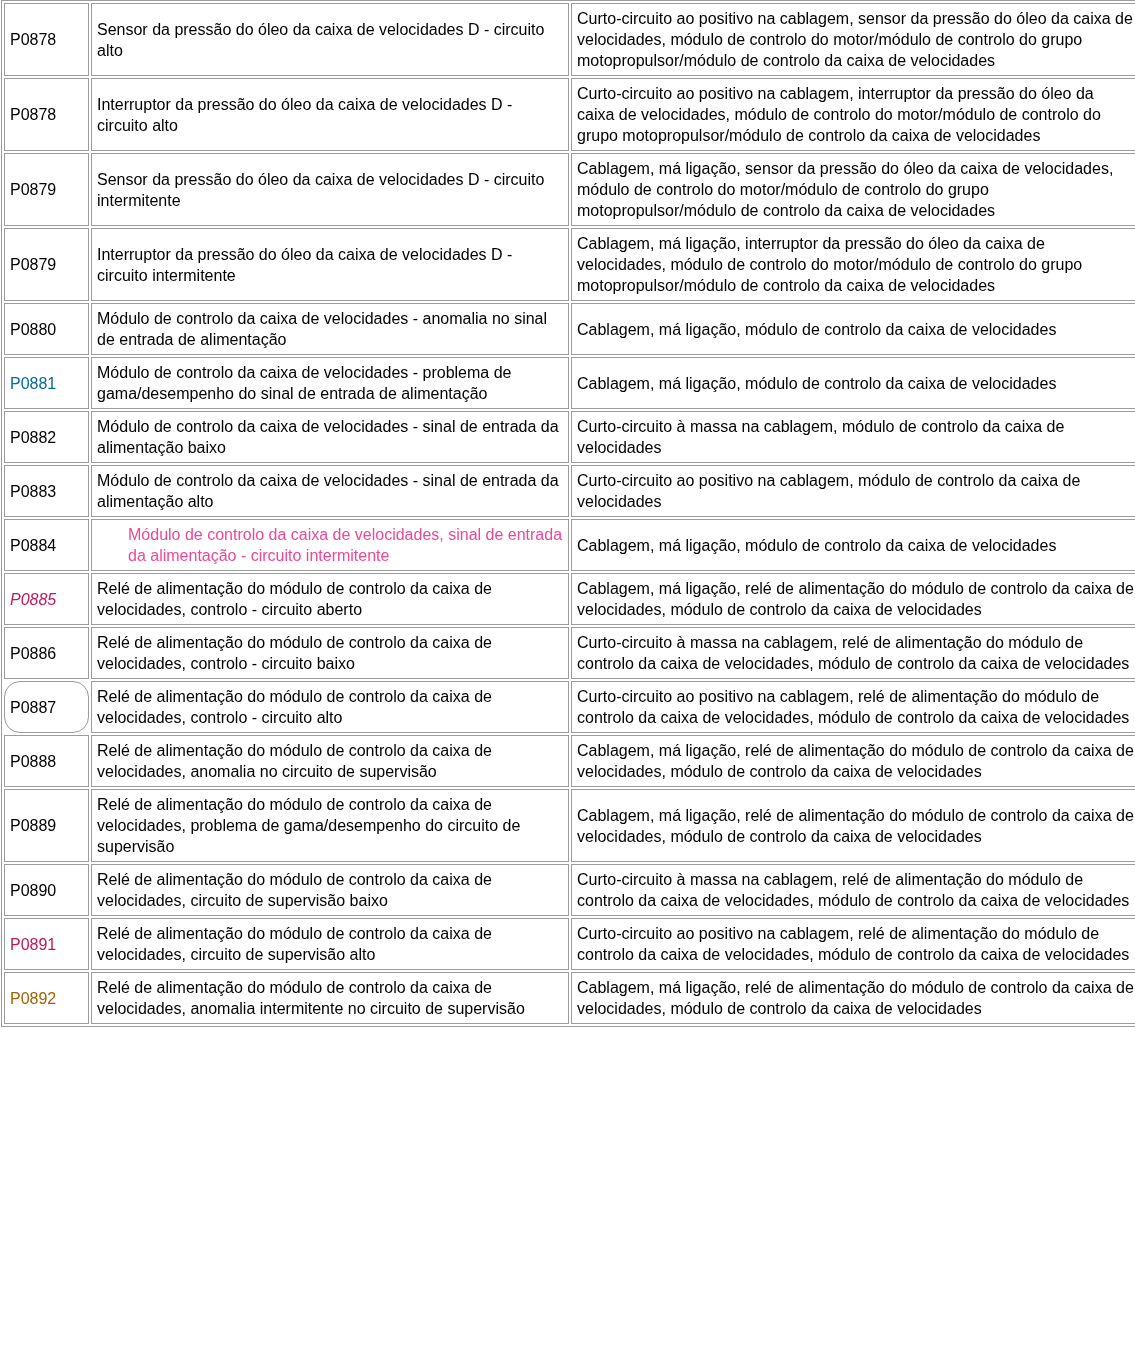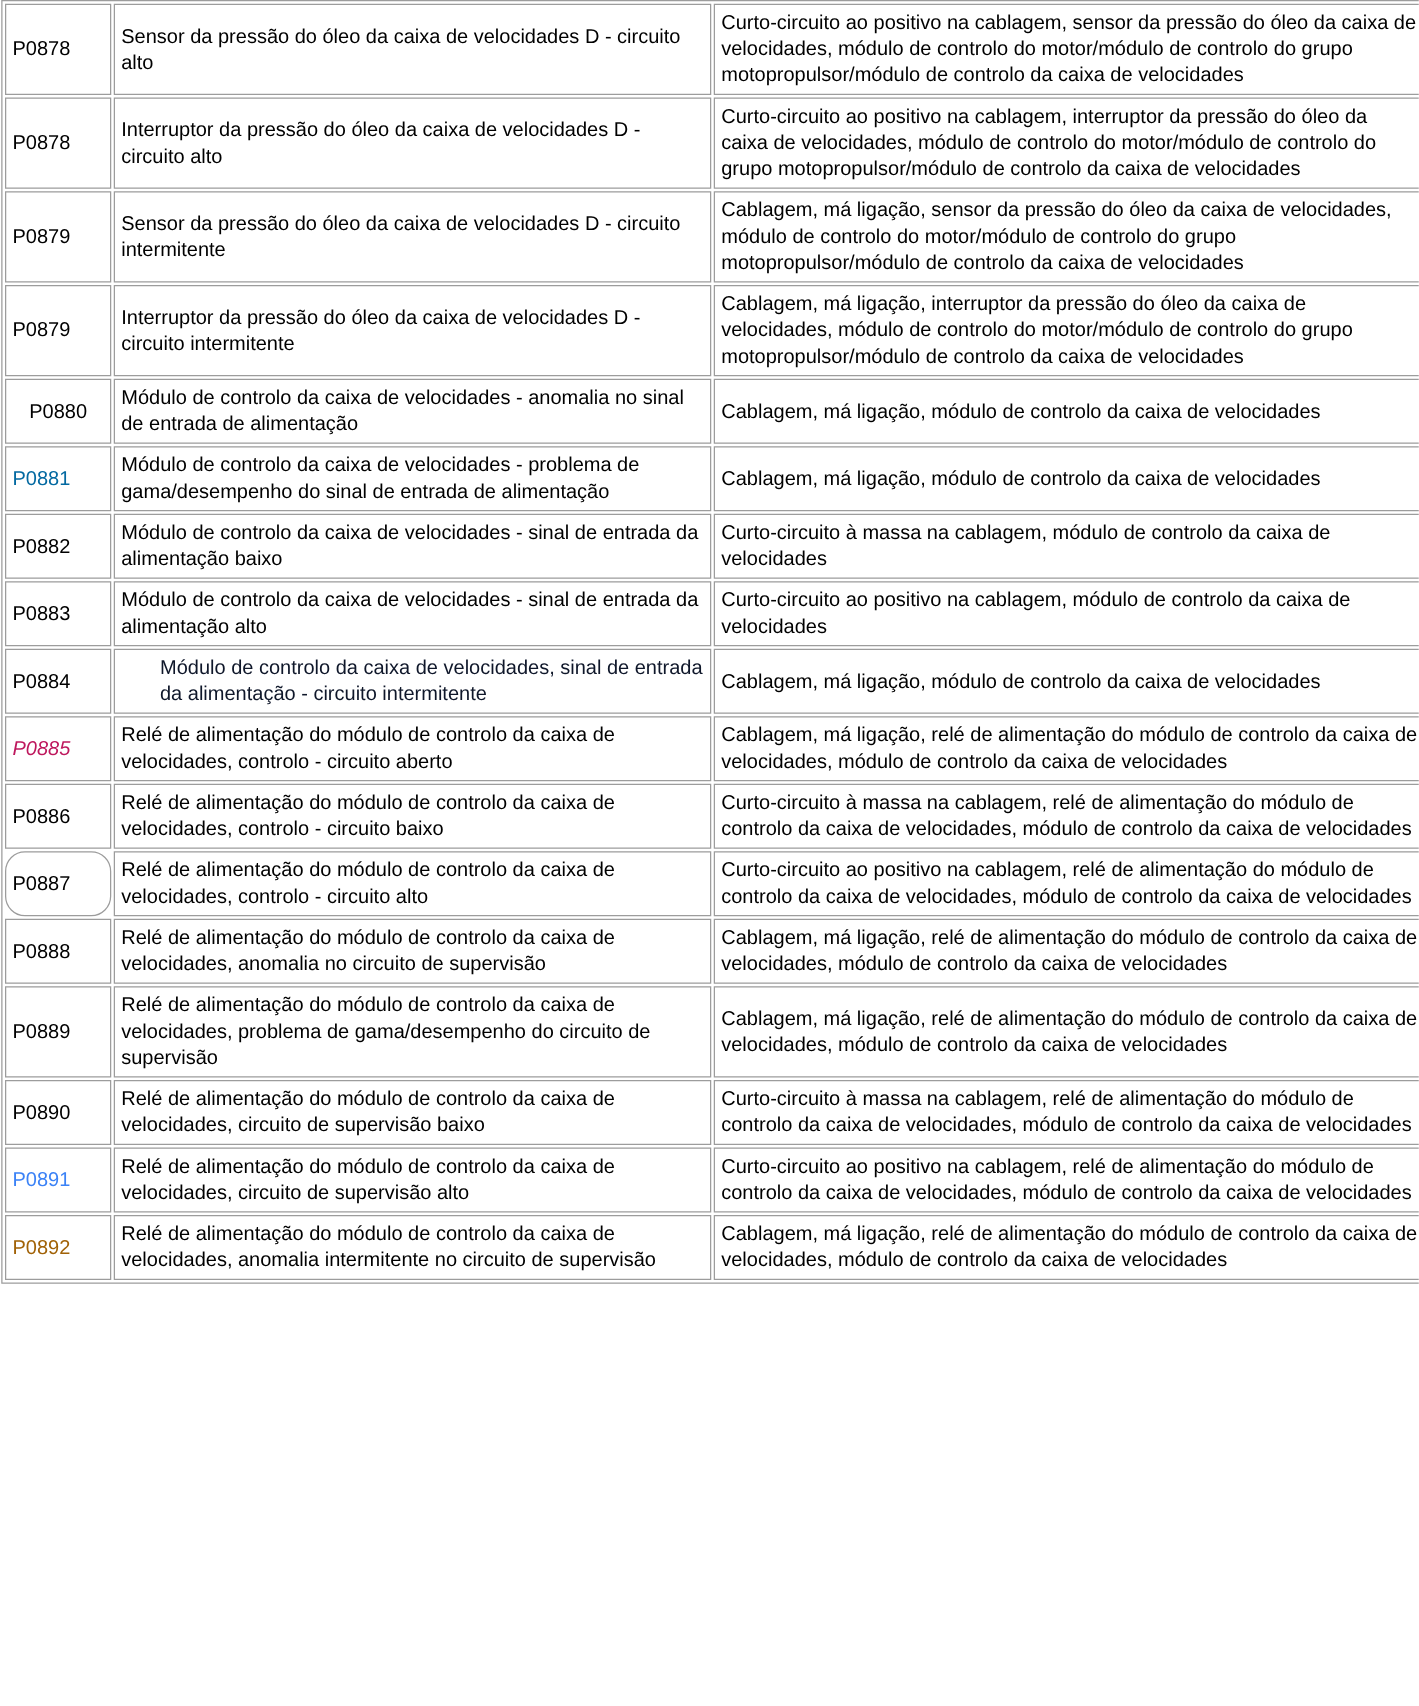--- a/index.html
+++ b/index.html
@@ -65,21 +65,21 @@
     <td class="col-cause" style="border-color: rgb(156, 156, 156); color: rgb(0, 0, 0);">Cablagem, má ligação, sensor da pressão do óleo da caixa de velocidades, módulo de controlo do motor/módulo de controlo do grupo motopropulsor/módulo de controlo da caixa de velocidades</td>
   </tr>
 
   <tr>
     <td class="col-code" style="border-color: rgb(156, 156, 156); color: rgb(0, 0, 0);">P0879</td>
     <td class="col-desc" style="border-color: rgb(156, 156, 156); color: rgb(0, 0, 0);">Interruptor da pressão do óleo da caixa de velocidades D - circuito intermitente</td>
     <td class="col-cause" style="border-color: rgb(156, 156, 156); color: rgb(0, 0, 0);">Cablagem, má ligação, interruptor da pressão do óleo da caixa de velocidades, módulo de controlo do motor/módulo de controlo do grupo motopropulsor/módulo de controlo da caixa de velocidades</td>
   </tr>
 
   <tr>
-    <td class="col-code" style="border-color: rgb(156, 156, 156); color: rgb(0, 0, 0); text-align: center;">P0880</td>
+    <td class="col-code" style="border-color: rgb(156, 156, 156); color: rgb(0, 0, 0);">P0880</td>
     <td class="col-desc" style="border-color: rgb(156, 156, 156); color: rgb(0, 0, 0);">Módulo de controlo da caixa de velocidades - anomalia no sinal de entrada de alimentação</td>
     <td class="col-cause" style="border-color: rgb(156, 156, 156); color: rgb(0, 0, 0);">Cablagem, má ligação, módulo de controlo da caixa de velocidades</td>
   </tr>
 
   <tr>
     <td class="col-code" style="border-color: rgb(156, 156, 156); color: #0369a1;">P0881</td>
     <td class="col-desc" style="border-color: rgb(156, 156, 156); color: rgb(0, 0, 0);">Módulo de controlo da caixa de velocidades - problema de gama/desempenho do sinal de entrada de alimentação</td>
     <td class="col-cause" style="border-color: rgb(156, 156, 156); color: rgb(0, 0, 0);">Cablagem, má ligação, módulo de controlo da caixa de velocidades</td>
   </tr>
 
@@ -90,21 +90,21 @@
   </tr>
 
   <tr>
     <td class="col-code" style="border-color: rgb(156, 156, 156); color: rgb(0, 0, 0);">P0883</td>
     <td class="col-desc" style="border-color: rgb(156, 156, 156); color: rgb(0, 0, 0);">Módulo de controlo da caixa de velocidades - sinal de entrada da alimentação alto</td>
     <td class="col-cause" style="border-color: rgb(156, 156, 156); color: rgb(0, 0, 0);">Curto-circuito ao positivo na cablagem, módulo de controlo da caixa de velocidades</td>
   </tr>
 
   <tr>
     <td class="col-code" style="border-color: rgb(156, 156, 156); color: rgb(0, 0, 0); margin-left: 33px;">P0884</td>
-    <td class="col-desc" style="border-color: rgb(156, 156, 156); color: #0f172a; padding-left: 36px;">Módulo de controlo da caixa de velocidades, sinal de entrada da alimentação - circuito intermitente</td>
+    <td class="col-desc" style="border-color: rgb(156, 156, 156); color: #ec4899; padding-left: 36px;">Módulo de controlo da caixa de velocidades, sinal de entrada da alimentação - circuito intermitente</td>
     <td class="col-cause" style="border-color: rgb(156, 156, 156); color: rgb(0, 0, 0);">Cablagem, má ligação, módulo de controlo da caixa de velocidades</td>
   </tr>
 
   <tr>
     <td class="col-code" style="border-color: rgb(156, 156, 156); color: #be185d; font-style: italic;">P0885</td>
     <td class="col-desc" style="border-color: rgb(156, 156, 156); color: rgb(0, 0, 0);">Relé de alimentação do módulo de controlo da caixa de velocidades, controlo - circuito aberto</td>
     <td class="col-cause" style="border-color: rgb(156, 156, 156); color: rgb(0, 0, 0);">Cablagem, má ligação, relé de alimentação do módulo de controlo da caixa de velocidades, módulo de controlo da caixa de velocidades</td>
   </tr>
 
   <tr>
@@ -131,21 +131,21 @@
     <td class="col-cause" style="border-color: rgb(156, 156, 156); color: rgb(0, 0, 0);">Cablagem, má ligação, relé de alimentação do módulo de controlo da caixa de velocidades, módulo de controlo da caixa de velocidades</td>
   </tr>
 
   <tr>
     <td class="col-code" style="border-color: rgb(156, 156, 156); color: rgb(0, 0, 0);">P0890</td>
     <td class="col-desc" style="border-color: rgb(156, 156, 156); color: rgb(0, 0, 0);">Relé de alimentação do módulo de controlo da caixa de velocidades, circuito de supervisão baixo</td>
     <td class="col-cause" style="border-color: rgb(156, 156, 156); color: rgb(0, 0, 0);">Curto-circuito à massa na cablagem, relé de alimentação do módulo de controlo da caixa de velocidades, módulo de controlo da caixa de velocidades</td>
   </tr>
 
   <tr>
-    <td class="col-code" style="border-color: rgb(156, 156, 156); color: #3b82f6;">P0891</td>
+    <td class="col-code" style="border-color: rgb(156, 156, 156); color: #be185d;">P0891</td>
     <td class="col-desc" style="border-color: rgb(156, 156, 156); color: rgb(0, 0, 0);">Relé de alimentação do módulo de controlo da caixa de velocidades, circuito de supervisão alto</td>
     <td class="col-cause" style="border-color: rgb(156, 156, 156); color: rgb(0, 0, 0);">Curto-circuito ao positivo na cablagem, relé de alimentação do módulo de controlo da caixa de velocidades, módulo de controlo da caixa de velocidades</td>
   </tr>
 
   <tr>
     <td class="col-code" style="border-color: rgb(156, 156, 156); color: #a16207;">P0892</td>
     <td class="col-desc" style="border-color: rgb(156, 156, 156); color: rgb(0, 0, 0);">Relé de alimentação do módulo de controlo da caixa de velocidades, anomalia intermitente no circuito de supervisão</td>
     <td class="col-cause" style="border-color: rgb(156, 156, 156); color: rgb(0, 0, 0);">Cablagem, má ligação, relé de alimentação do módulo de controlo da caixa de velocidades, módulo de controlo da caixa de velocidades</td>
   </tr>
 </tbody>

